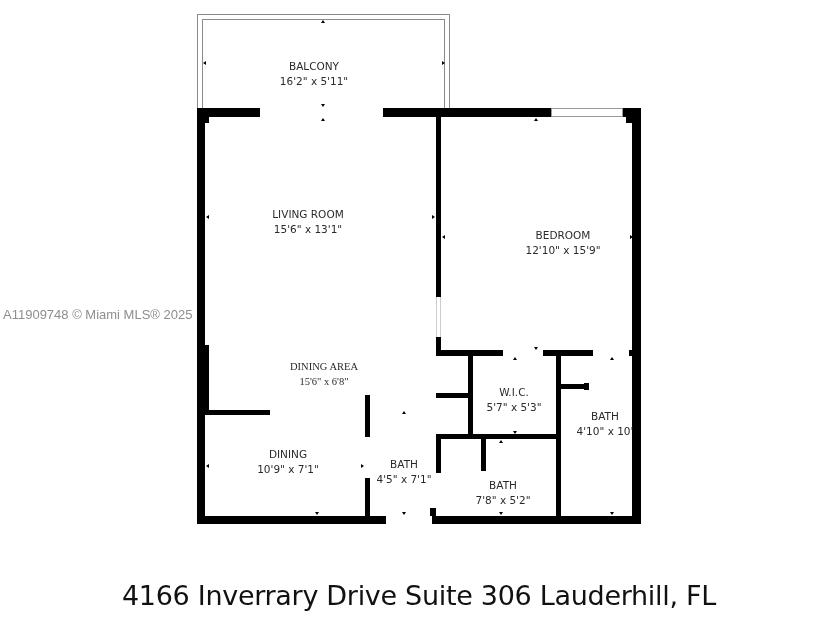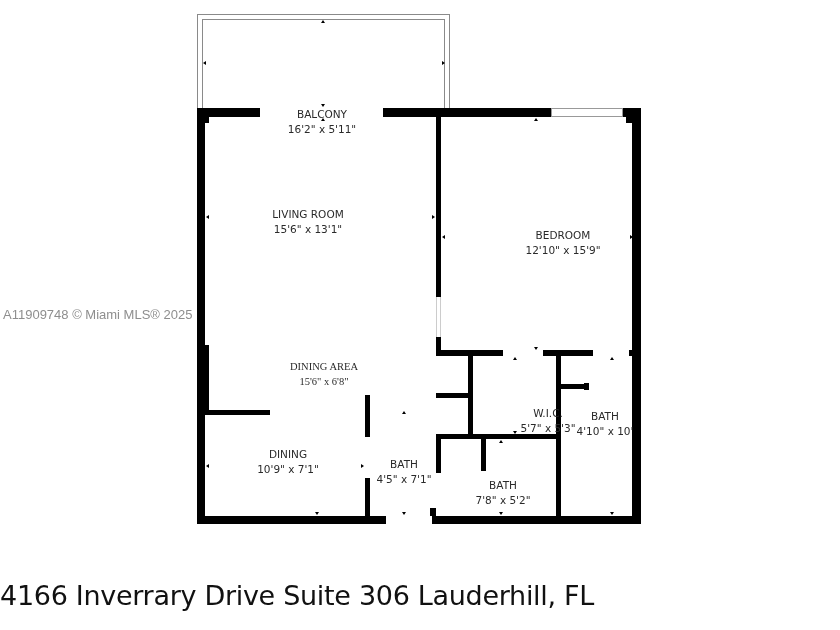--- a/index.html
+++ b/index.html
@@ -3,21 +3,21 @@
   <meta charset="utf-8">
   <style>
     html, body { margin: 0; padding: 0; background: #ffffff; }
     body { width: 840px; height: 630px; position: relative; overflow: hidden; font-family: "DejaVu Sans", sans-serif; }
     .w { position: absolute; background: #000; }
     .thin { position: absolute; border: 1px solid #8a8a8a; box-sizing: border-box; }
     .lbl { position: absolute; text-align: center; color: #2a2a2a; font-size: 10.5px; line-height: 15px; transform: translateX(-50%); white-space: nowrap; }
     .lbl .nm { display: block; }
     .lbl .dm { display: block; }
     .watermark { position: absolute; left: 3px; top: 307px; font-size: 13px; color: #8e8e8e; font-family: "Liberation Sans", sans-serif; white-space: nowrap; }
-    .address { position: absolute; left: 0; width: 716px; top: 580px; text-align: left; font-size: 27px; color: #111; font-family: "DejaVu Sans", sans-serif; letter-spacing: -0.3px; }
+    .address { position: absolute; left: 0; width: 716px; top: 580px; text-align: right; font-size: 27px; color: #111; font-family: "DejaVu Sans", sans-serif; letter-spacing: -0.3px; }
     .tick { position: absolute; width: 0; height: 0; }
     .t-up { border-left: 2px solid transparent; border-right: 2px solid transparent; border-bottom: 3px solid #000; }
     .t-down { border-left: 2px solid transparent; border-right: 2px solid transparent; border-top: 3px solid #000; }
     .t-left { border-top: 2px solid transparent; border-bottom: 2px solid transparent; border-right: 3px solid #000; }
     .t-right { border-top: 2px solid transparent; border-bottom: 2px solid transparent; border-left: 3px solid #000; }
     .window { position: absolute; border: 1px solid #999; background: #fff; box-sizing: border-box; }
     .opening { position: absolute; border-left: 1px solid #ccc; border-right: 1px solid #ccc; box-sizing: border-box; }
   </style>
 </head>
 <body>
@@ -78,37 +78,37 @@
 <div class="tick t-up" style="left:610px; top:357px;"></div>
 <div class="tick t-down" style="left:610px; top:512px;"></div>
 <div class="tick t-up" style="left:499px; top:440px;"></div>
 <div class="tick t-down" style="left:499px; top:512px;"></div>
 <div class="tick t-left" style="left:206px; top:464px;"></div>
 <div class="tick t-right" style="left:361px; top:464px;"></div>
 <div class="tick t-down" style="left:315px; top:512px;"></div>
 <div class="tick t-up" style="left:402px; top:411px;"></div>
 <div class="tick t-down" style="left:402px; top:512px;"></div>
 
-<div class="lbl" style="left:322px; top:59px;margin-top:48px;">
+<div class="lbl" style="left:314px; top:59px;">
   <span class="nm">BALCONY</span>
   <span class="dm">16'2" x 5'11"</span>
 </div>
 <div class="lbl" style="left:308px; top:207px;">
   <span class="nm">LIVING ROOM</span>
   <span class="dm">15'6" x 13'1"</span>
 </div>
 <div class="lbl" style="left:538px; top:228px;margin-left:25px;">
   <span class="nm">BEDROOM</span>
   <span class="dm">12'10" x 15'9"</span>
 </div>
 <div class="lbl" style="left:324px; top:359px;font-family:Liberation Serif, serif;">
   <span class="nm">DINING AREA</span>
   <span class="dm">15'6" x 6'8"</span>
 </div>
-<div class="lbl" style="left:514px; top:406px;margin-left:34px;">
+<div class="lbl" style="left:514px; top:385px;">
   <span class="nm">W.I.C.</span>
   <span class="dm">5'7" x 5'3"</span>
 </div>
 <div class="lbl" style="left:605px; top:409px;">
   <span class="nm">BATH</span>
   <span class="dm">4'10" x 10'</span>
 </div>
 <div class="lbl" style="left:288px; top:447px;">
   <span class="nm">DINING</span>
   <span class="dm">10'9" x 7'1"</span>

